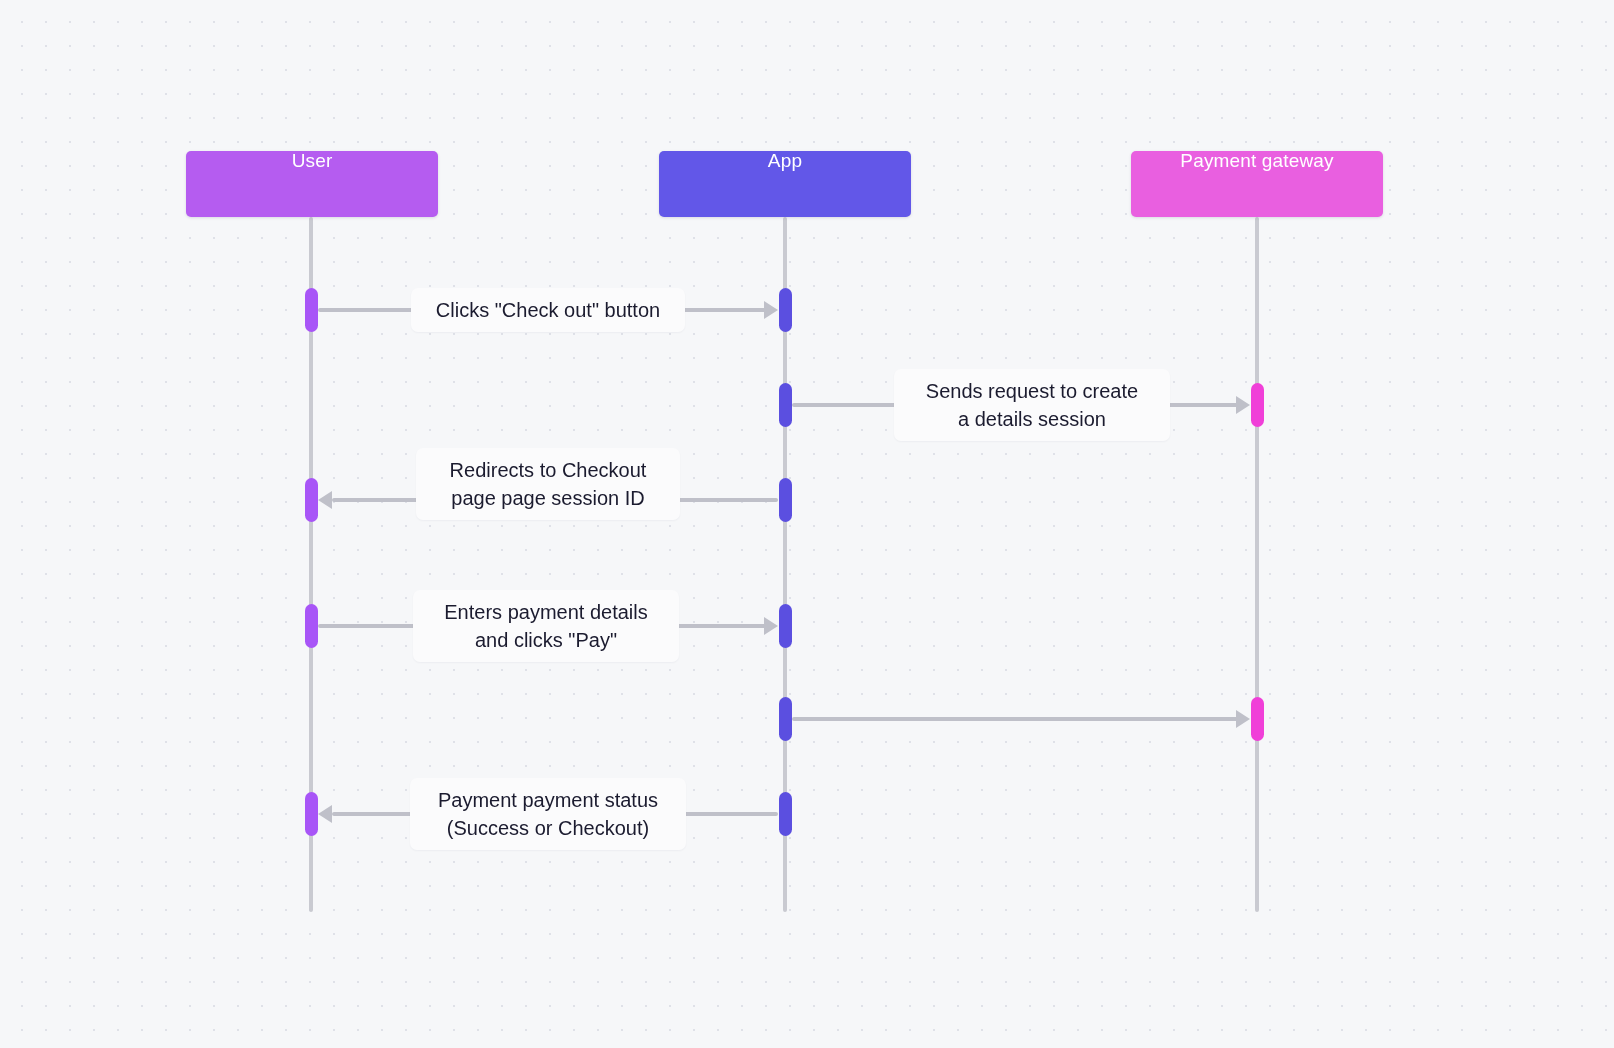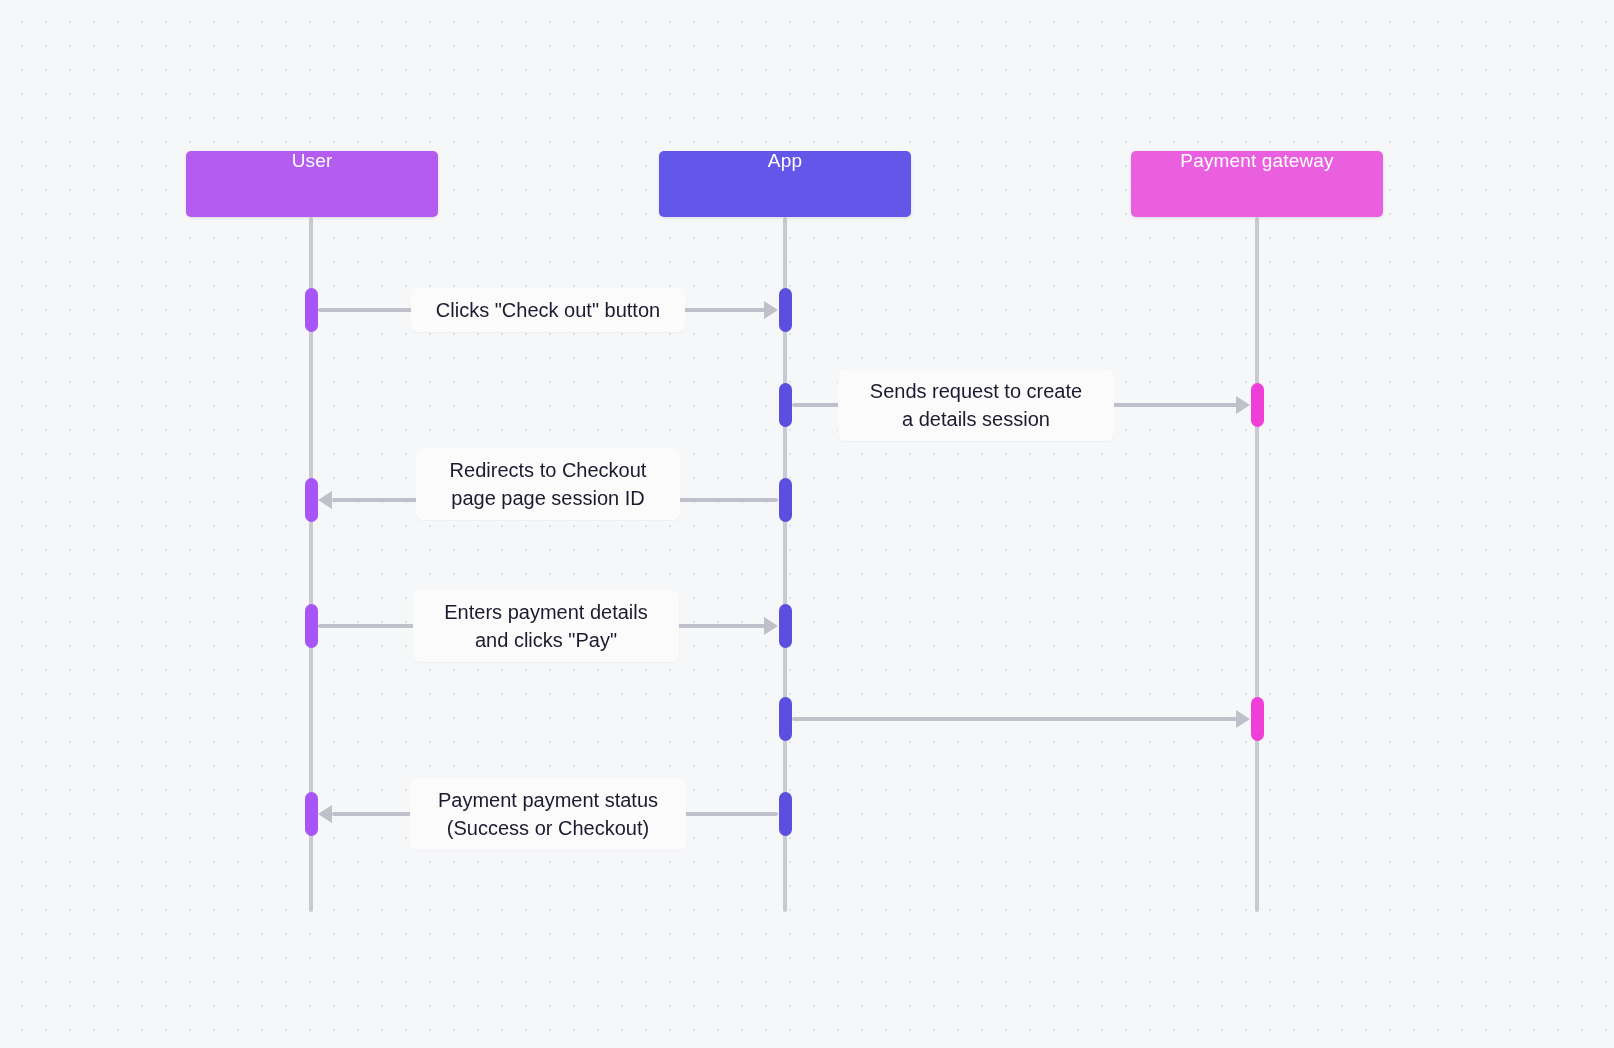--- a/index.html
+++ b/index.html
@@ -126,21 +126,21 @@
   <div class="msg-line" style="left:318px; top:308px; width:450px;"></div>
   <div class="arrowhead right" style="left:764px; top:301px;"></div>
   <div class="msg-label" style="left:548px; top:288px; width:274px; height:44px;">
     <span class="msg-label-line">Clicks "Check out" button</span>
   </div>
 
   <div class="activation" style="left:778.5px; top:383px; height:44px; background:#5b4fe0;"></div>
   <div class="activation" style="left:1250.5px; top:383px; height:44px; background:#f03fd8;"></div>
   <div class="msg-line" style="left:792px; top:403px; width:448px;"></div>
   <div class="arrowhead right" style="left:1236px; top:396px;"></div>
-  <div class="msg-label" style="left:976px; top:369px; width:276px; height:72px;">
+  <div class="msg-label" style="left:1032px; top:369px; width:276px; height:72px;">
     <span class="msg-label-line">Sends request to create</span>
     <span class="msg-label-line">a details session</span>
   </div>
 
   <div class="activation" style="left:304.5px; top:478px; height:44px; background:#a855f7;"></div>
   <div class="activation" style="left:778.5px; top:478px; height:44px; background:#5b4fe0;"></div>
   <div class="msg-line" style="left:332px; top:498px; width:446px;"></div>
   <div class="arrowhead left" style="left:318px; top:491px;"></div>
   <div class="msg-label" style="left:548px; top:448px; width:264px; height:72px;">
     <span class="msg-label-line">Redirects to Checkout</span>

